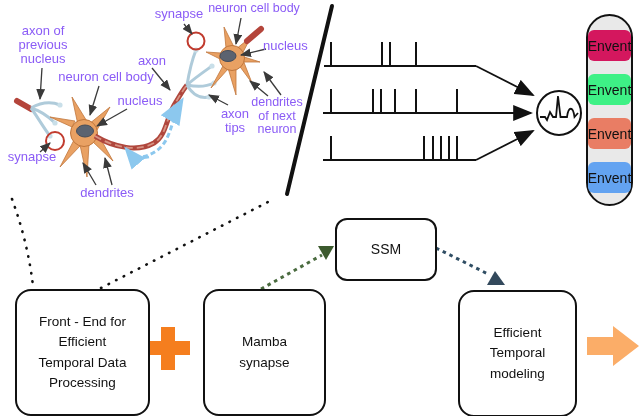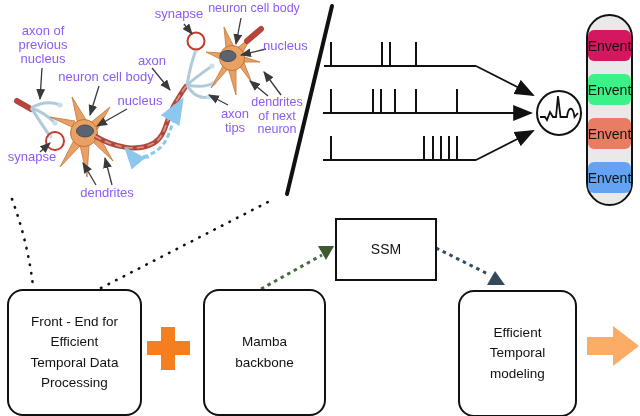--- a/index.html
+++ b/index.html
@@ -184,27 +184,27 @@
   <div class="nl" style="left:56px;top:70px;width:100px;">neuron cell body</div>
   <div class="nl" style="left:116px;top:94px;width:48px;">nucleus</div>
   <div class="nl" style="left:216px;top:107px;width:38px;">axon
 tips</div>
   <div class="nl" style="left:249px;top:96px;width:56px;font-size:12.5px;line-height:13.5px;">dendrites
 of next
 neuron</div>
   <div class="nl" style="left:3px;top:150px;width:58px;">synapse</div>
   <div class="nl" style="left:76px;top:186px;width:62px;">dendrites</div>
 
-  <div class="fbox" style="left:7px;top:289px;width:131px;height:123px;">Front - End for
+  <div class="fbox" style="left:15px;top:289px;width:131px;height:123px;">Front - End for
 Efficient
 Temporal Data
 Processing</div>
   <div class="fbox" style="left:203px;top:289px;width:119px;height:123px;">Mamba
-backbone</div>
-  <div class="fbox" style="left:335px;top:218px;width:98px;height:59px;border-radius:0;font-size:14px;">SSM</div>
+synapse</div>
+  <div class="fbox" style="left:335px;top:218px;width:98px;height:59px;border-radius:12px;font-size:14px;">SSM</div>
   <div class="fbox" style="left:458px;top:290px;width:115px;height:123px;">Efficient
 Temporal
 modeling</div>
 
   <div class="capsule" id="event-capsule" style="background: rgb(233, 233, 233);">
       <div class="event-box" style="top: 14px; background: rgb(212, 23, 94);">Envent</div>
       <div class="event-box" style="top: 58px; background: rgb(62, 241, 134);">Envent</div>
       <div class="event-box" style="top: 102px; background: rgb(233, 125, 100);">Envent</div>
       <div class="event-box" style="top: 146px; background: rgb(99, 163, 241);">Envent</div>
     </div>

